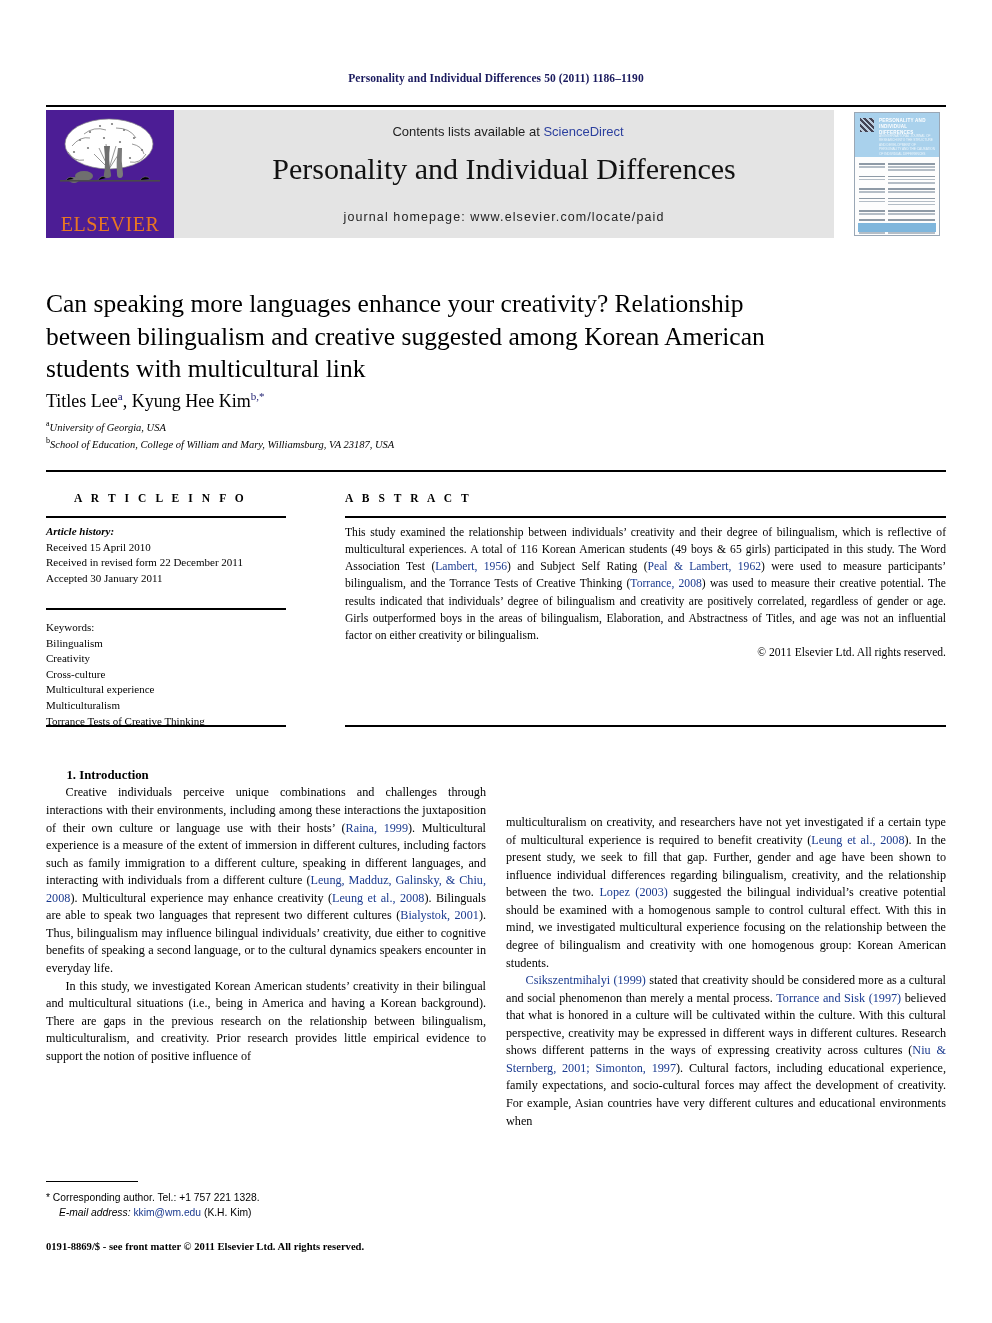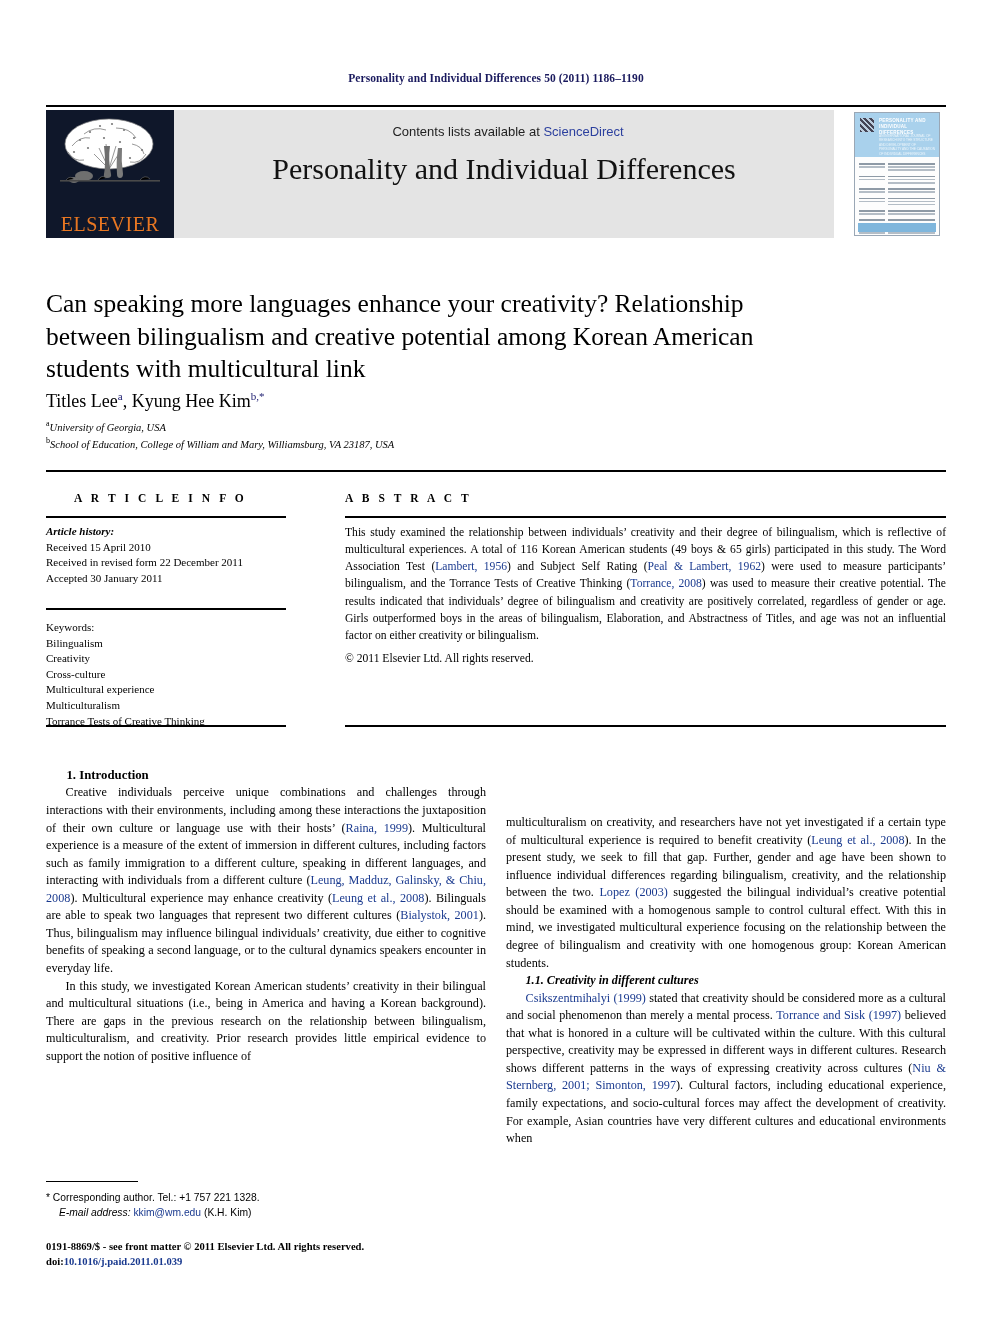--- a/index.html
+++ b/index.html
@@ -48,21 +48,21 @@
     left: 0; top: 3px;
     width: 900px;
     height: 128px;
     display: flex;
     align-items: stretch;
   }
   .elsevier-logo {
     width: 128px;
     flex: 0 0 128px;
     position: relative;
-    background: #0f172a;
+    background: #4c1d95;
   }
   .tree-svg { position: absolute; left: 8px; top: 4px; }
   .elsevier-word {
     position: absolute;
     left: 0; right: 0;
     bottom: 2px;
     text-align: center;
     font-family: "Liberation Serif", serif;
     font-size: 20px;
     letter-spacing: 0.5px;
@@ -237,21 +237,22 @@
     left: 345px;
     top: 524px;
     width: 601px;
     font-family: "Liberation Serif", serif;
     font-size: 11.6px;
     line-height: 1.48;
     text-align: justify;
   }
   .abstract .ref { color: #1a3a8f; }
   .copyright {
-    margin-top: 6px;
+    margin-top: 0;
+    text-align: right;
   }
 
   
   .body-col {
     position: absolute;
     top: 766px;
     width: 440px;
     font-family: "Liberation Serif", serif;
     font-size: 12.2px;
     line-height: 1.44;
@@ -353,20 +354,21 @@
           </g>
         </svg>
         <div class="elsevier-word">ELSEVIER</div>
       </div>
 
       <div class="journal-band">
         <div class="contents-line">
           <span>Contents lists available at </span><span class="sd">ScienceDirect</span>
         </div>
         <div class="journal-title">Personality and Individual Differences</div>
+        <div class="homepage-line">journal homepage: www.elsevier.com/locate/paid</div>
       </div>
 
       <div class="cover-thumb">
         <div class="cover-inner">
           <div class="cover-top"></div>
           <div class="cover-logo"></div>
           <div class="cover-ttl">PERSONALITY AND INDIVIDUAL DIFFERENCES</div>
           <div class="cover-sub">AN INTERNATIONAL JOURNAL OF RESEARCH INTO THE STRUCTURE AND DEVELOPMENT OF PERSONALITY AND THE CAUSATION OF INDIVIDUAL DIFFERENCES</div>
           <div class="cover-body">
             <div class="cover-row">
@@ -443,21 +445,21 @@
                 </div>
               </div>
           </div>
           <div class="cover-foot"></div>
         </div>
       </div>
 
     </div>
   </div>
 
-  <div class="title">Can speaking more languages enhance your creativity? Relationship between bilingualism and creative potential among Korean American students with multicultural link</div>
+  <div class="title">Can speaking more languages enhance your creativity? Relationship between bilingualism and creative suggested among Korean American students with multicultural link</div>
 
   <div class="authors">
     <span>Titles Lee</span><sup>a</sup><span>, Kyung Hee Kim</span><sup>b,*</sup>
   </div>
 
   <div class="affil">
     <div><sup>a</sup><span>University of Georgia, USA</span></div>
     <div><sup>b</sup><span>School of Education, College of William and Mary, Williamsburg, VA 23187, USA</span></div>
   </div>
 
@@ -499,28 +501,26 @@
   </div>
 
   <div class="body-col left">
     <p class="sec-title">1. Introduction</p>
     <p><span>Creative individuals perceive unique combinations and challenges through interactions with their environments, including among these interactions the juxtaposition of their own culture or language use with their hosts’ (</span><span class="ref">Raina, 1999</span><span>). Multicultural experience is a measure of the extent of immersion in different cultures, including factors such as family immigration to a different culture, speaking in different languages, and interacting with individuals from a different culture (</span><span class="ref">Leung, Madduz, Galinsky, &amp; Chiu, 2008</span><span>). Multicultural experience may enhance creativity (</span><span class="ref">Leung et al., 2008</span><span>). Bilinguals are able to speak two languages that represent two different cultures (</span><span class="ref">Bialystok, 2001</span><span>). Thus, bilingualism may influence bilingual individuals’ creativity, due either to cognitive benefits of speaking a second language, or to the cultural dynamics speakers encounter in everyday life.</span></p>
     <p>In this study, we investigated Korean American students’ creativity in their bilingual and multicultural situations (i.e., being in America and having a Korean background). There are gaps in the previous research on the relationship between bilingualism, multiculturalism, and creativity. Prior research provides little empirical evidence to support the notion of positive influence of</p>
   </div>
 
   <div class="body-col right">
     <p class="noindent"><span>multiculturalism on creativity, and researchers have not yet investigated if a certain type of multicultural experience is required to benefit creativity (</span><span class="ref">Leung et al., 2008</span><span>). In the present study, we seek to fill that gap. Further, gender and age have been shown to influence individual differences regarding bilingualism, creativity, and the relationship between the two. </span><span class="ref">Lopez (2003)</span><span> suggested the bilingual individual’s creative potential should be examined with a homogenous sample to control cultural effect. With this in mind, we investigated multicultural experience focusing on the relationship between the degree of bilingualism and creativity with one homogenous group: Korean American students.</span></p>
-    <p class="subsec-title">1.1. Creativity in different cultures</p>
     <p><span class="ref">Csikszentmihalyi (1999)</span><span> stated that creativity should be considered more as a cultural and social phenomenon than merely a mental process. </span><span class="ref">Torrance and Sisk (1997)</span><span> believed that what is honored in a culture will be cultivated within the culture. With this cultural perspective, creativity may be expressed in different ways in different cultures. Research shows different patterns in the ways of expressing creativity across cultures (</span><span class="ref">Niu &amp; Sternberg, 2001; Simonton, 1997</span><span>). Cultural factors, including educational experience, family expectations, and socio-cultural forces may affect the development of creativity. For example, Asian countries have very different cultures and educational environments when</span></p>
   </div>
 
   <div class="footnote-rule"></div>
   <div class="footnote">
     <div>* Corresponding author. Tel.: +1 757 221 1328.</div>
     <div style="padding-left:13px"><span class="em">E-mail address:</span> <span class="link">kkim@wm.edu</span> <span>(K.H. Kim)</span></div>
   </div>
 
   <div class="issn">
     <div>0191-8869/$ - see front matter © 2011 Elsevier Ltd. All rights reserved.</div>
-    <div><span>doi:</span><span class="doi">10.1016/j.paid.2011.01.039</span></div>
   </div>
 
 </div>
 
 </body></html>

